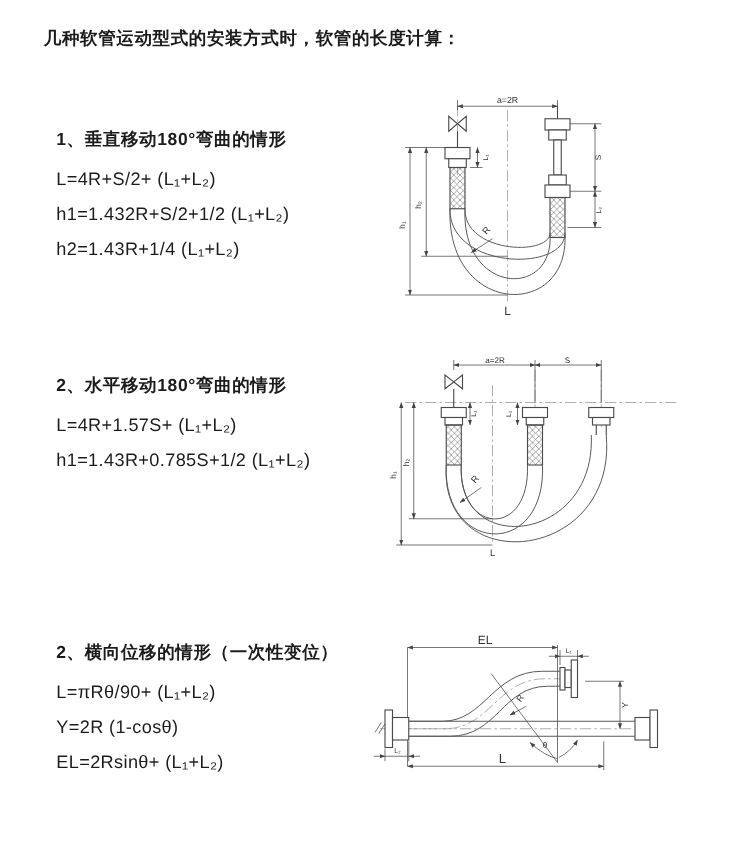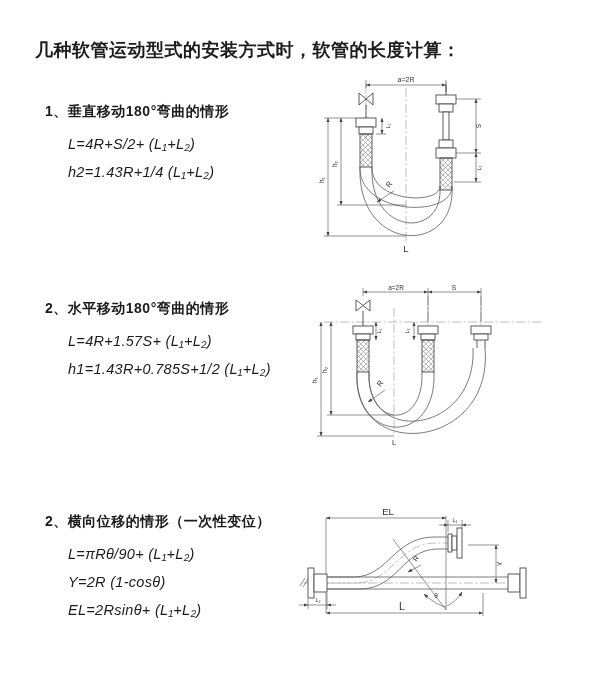--- a/index.html
+++ b/index.html
@@ -1,25 +1,25 @@
 <!DOCTYPE html>
 <html><head>
 <meta charset="utf-8">
 <style>
   html,body{margin:0;padding:0;}
   body{
     width:600px;height:675px;background:#ffffff;position:relative;overflow:hidden;
     font-family:"Liberation Sans","DejaVu Sans",sans-serif;color:#1c1c1c;
   }
   .page-title{
-    position:absolute;left:35px;top:38px;font-size:18px;font-weight:bold;letter-spacing:.5px;
+    position:absolute;left:35px;top:22px;font-size:14px;font-weight:bold;letter-spacing:.5px;
   }
   .calc-section{position:absolute;left:45px;width:280px;}
   .sec-heading{font-size:14px;font-weight:bold;letter-spacing:.5px;margin-bottom:9px;}
-  .formula{font-size:14.5px;margin-left:23px;line-height:28px;letter-spacing:.3px;font-style:italic;}
+  .formula{font-size:14.5px;line-height:28px;letter-spacing:.3px;}
   #sec1{top:103px;}
   #sec2{top:300px;}
   #sec3{top:513px;}
   .diag{position:absolute;}
   #diag1{left:313px;top:70px;}
   #diag2{left:306px;top:284px;}
   #diag3{left:296px;top:498px;}
   svg{display:block;}
   svg text{font-family:"Liberation Sans","DejaVu Sans",sans-serif;fill:#333;}
   .geo{stroke:#4a4a4a;stroke-width:.9;fill:none;}
@@ -29,20 +29,21 @@
   .cl{stroke:#8a8a8a;stroke-width:.55;fill:none;stroke-dasharray:9 2.5 2 2.5;}
 </style>
 </head>
 <body>
 
 <div class="page-title">几种软管运动型式的安装方式时，软管的长度计算：</div>
 
 <section class="calc-section" id="sec1">
   <div class="sec-heading">1、垂直移动180°弯曲的情形</div>
   <div class="formula">L=4R+S/2+ (L₁+L₂)</div>
+  <div class="formula">h1=1.432R+S/2+1/2 (L₁+L₂)</div>
   <div class="formula">h2=1.43R+1/4 (L₁+L₂)</div>
 </section>
 
 <section class="calc-section" id="sec2">
   <div class="sec-heading">2、水平移动180°弯曲的情形</div>
   <div class="formula">L=4R+1.57S+ (L₁+L₂)</div>
   <div class="formula">h1=1.43R+0.785S+1/2 (L₁+L₂)</div>
 </section>
 
 <section class="calc-section" id="sec3">

